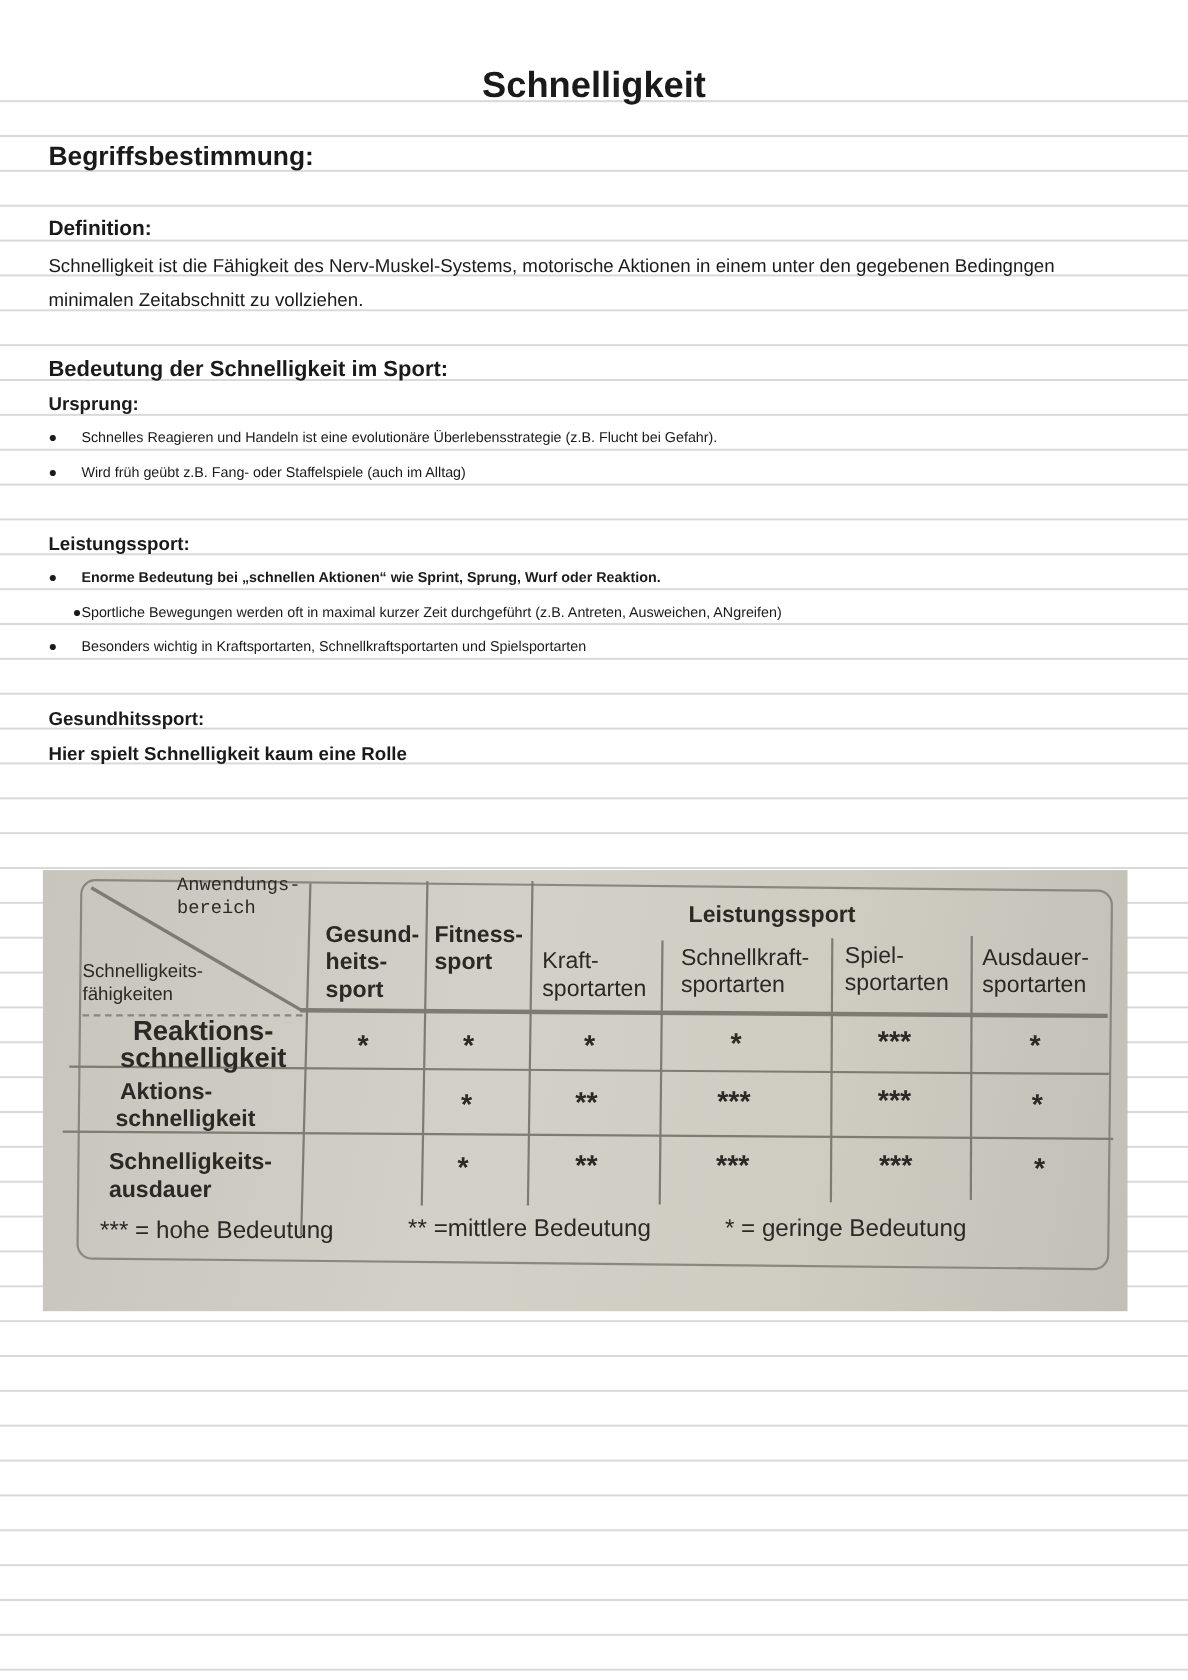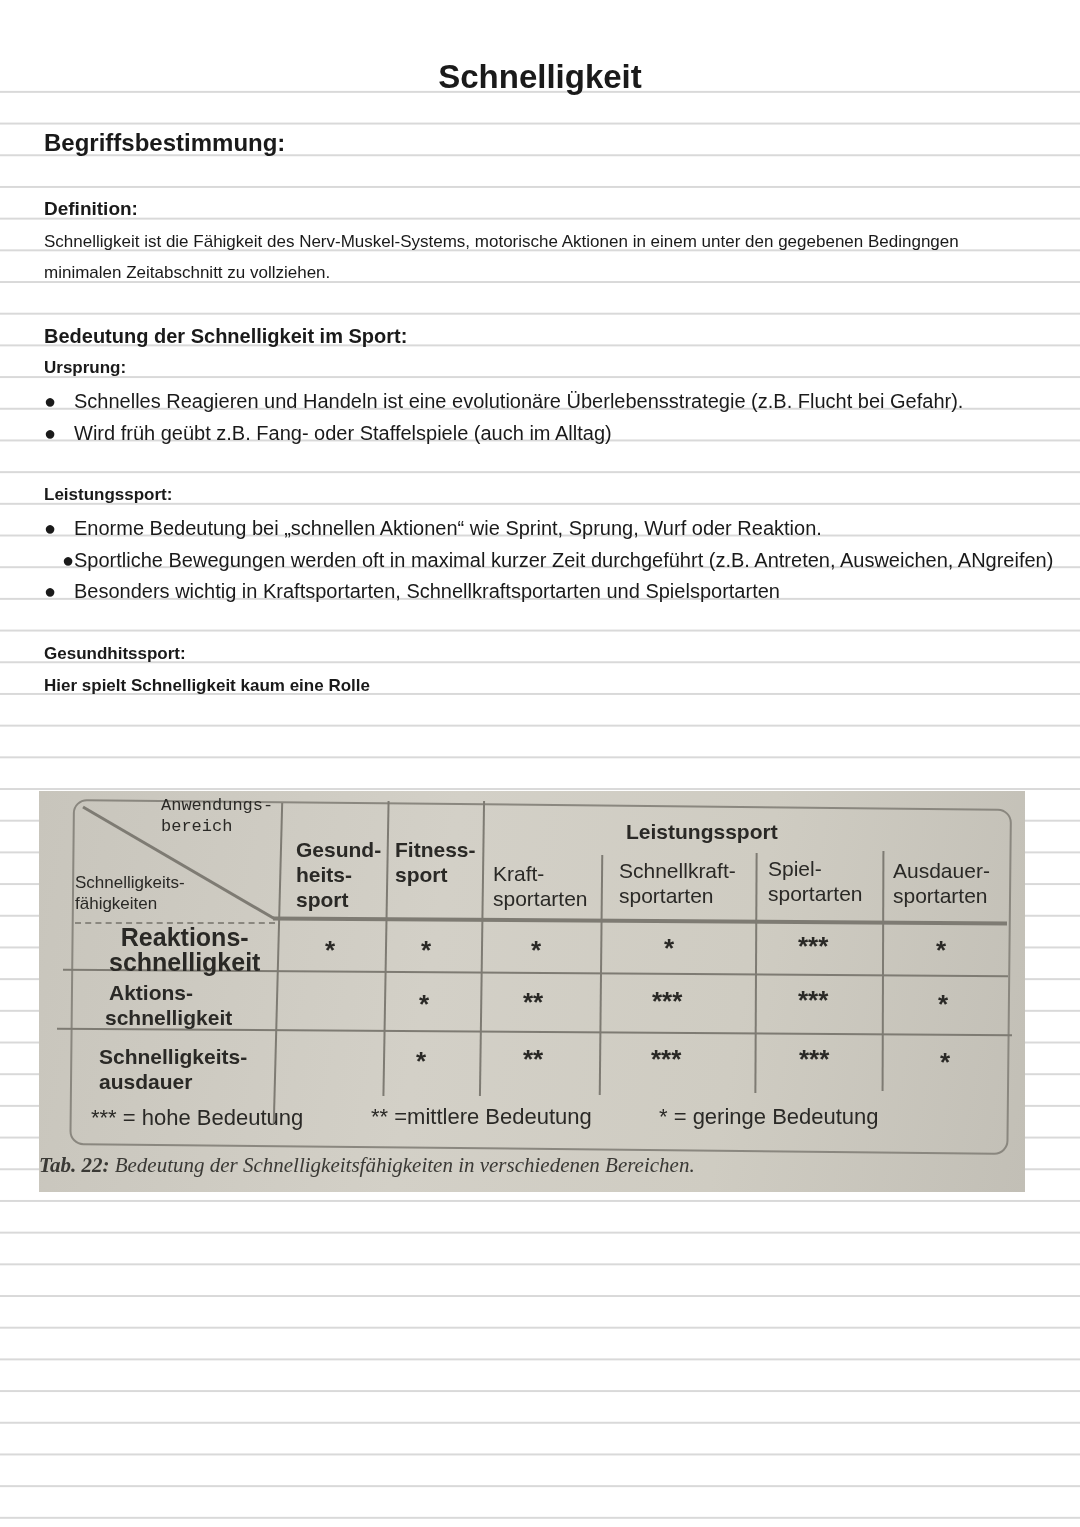--- a/index.html
+++ b/index.html
@@ -18,21 +18,21 @@
     background-repeat: repeat-y;
     top:0;
   }
   .rules-mask { position:absolute; left:0; top:0; width:1080px; height:88px; background:#fff; }
   .abs { position:absolute; white-space:nowrap; }
   .title { top:58px; left:0; width:1080px; text-align:center; font-size:33px; font-weight:bold; }
   .h1 { font-size:24px; font-weight:bold; left:44px; }
   .h2 { font-size:20px; font-weight:bold; left:44px; }
   .h3 { font-size:17px; font-weight:bold; left:44px; }
   .p { font-size:17px; left:44px; }
-  .bullet { font-size:20px; left:44px; }
+  .bullet { font-size:13px; left:44px; }
   .bullet .dot { display:inline-block; width:30px; }
   
   .photo {
     position:absolute; left:39px; top:791px; width:986px; height:401px;
     background: linear-gradient(100deg, #c8c5bc 0%, #d3d0c7 40%, #cfccc2 70%, #c2bfb6 100%);
     overflow:hidden;
   }
   .tbl-frame {
     position:absolute; left:34px; top:8px; width:935px; height:342px;
     border:2px solid #8a877f; border-radius:14px;
@@ -63,21 +63,21 @@
 <div class="abs p" style="top:232px;text-align:right;">Schnelligkeit ist die Fähigkeit des Nerv-Muskel-Systems, motorische Aktionen in einem unter den gegebenen Bedingngen</div>
 <div class="abs p" style="top:263px;">minimalen Zeitabschnitt zu vollziehen.</div>
 
 <div class="abs h2" style="top:325px;">Bedeutung der Schnelligkeit im Sport:</div>
 <div class="abs h3" style="top:358px;">Ursprung:</div>
 
 <div class="abs bullet" style="top:390px;"><span class="dot">●</span><span>Schnelles Reagieren und Handeln ist eine evolutionäre Überlebensstrategie (z.B. Flucht bei Gefahr).</span></div>
 <div class="abs bullet" style="top:422px;"><span class="dot">●</span><span>Wird früh geübt z.B. Fang- oder Staffelspiele (auch im Alltag)</span></div>
 
 <div class="abs h3" style="top:485px;">Leistungssport:</div>
-<div class="abs bullet" style="top:517px;"><span class="dot">●</span><span>Enorme Bedeutung bei „schnellen Aktionen“ wie Sprint, Sprung, Wurf oder Reaktion.</span></div>
+<div class="abs bullet" style="top:517px;font-weight:bold;"><span class="dot">●</span><span>Enorme Bedeutung bei „schnellen Aktionen“ wie Sprint, Sprung, Wurf oder Reaktion.</span></div>
 <div class="abs bullet" style="top:549px;text-align:right;"><span class="dot">●</span><span>Sportliche Bewegungen werden oft in maximal kurzer Zeit durchgeführt (z.B. Antreten, Ausweichen, ANgreifen)</span></div>
 <div class="abs bullet" style="top:580px;"><span class="dot">●</span><span>Besonders wichtig in Kraftsportarten, Schnellkraftsportarten und Spielsportarten</span></div>
 
 <div class="abs h3" style="top:644px;">Gesundhitssport:</div>
 <div class="abs p" style="top:676px;font-weight:bold;">Hier spielt Schnelligkeit kaum eine Rolle</div>
 
 <div class="photo">
   <div class="tbl-frame"></div>
 
   <svg style="position:absolute;left:40px;top:12px;" width="200" height="120">
@@ -166,14 +166,13 @@
   <div class="pt star" style="left:377px;top:255px;">*</div>
   <div class="pt star" style="left:484px;top:253px;">**</div>
   <div class="pt star" style="left:612px;top:253px;">***</div>
   <div class="pt star" style="left:760px;top:253px;">***</div>
   <div class="pt star" style="left:901px;top:256px;">*</div>
 
   <div class="pt" style="left:52px;top:314px;font-size:22px;">*** = hohe Bedeutung</div>
   <div class="pt" style="left:332px;top:313px;font-size:22px;">** =mittlere Bedeutung</div>
   <div class="pt" style="left:620px;top:313px;font-size:22px;">* = geringe Bedeutung</div>
 
-  <div class="caption"><b>Tab. 22:</b><span> Bedeutung der Schnelligkeitsfähigkeiten in verschiedenen Bereichen.</span></div>
 </div>
 
 </body></html>

